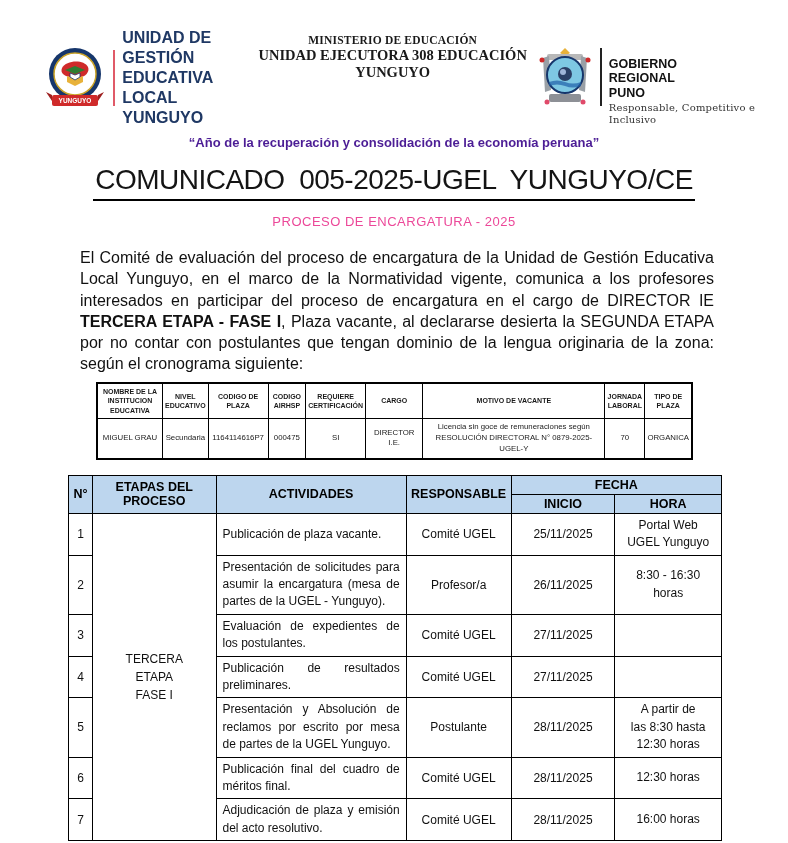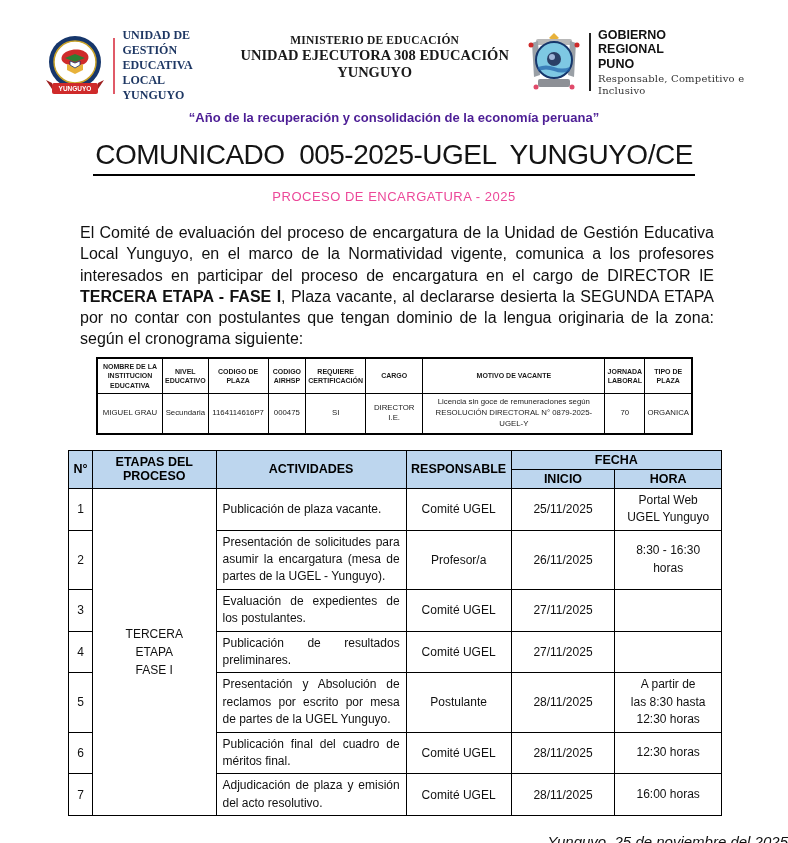--- a/index.html
+++ b/index.html
@@ -14,26 +14,26 @@
   .page { width: 788px; height: 843px; padding-top: 28px; }
 
   
   .header-row {
     display: flex; justify-content: space-between; align-items: flex-start;
     padding: 0 26px 0 44px;
   }
   .logo-block { display: flex; align-items: center; gap: 7px; }
   .logo-block .divider { width: 3px; height: 56px; background: #e05a68; }
   .logo-block .divider.dark { width: 2px; height: 58px; background: #222; }
-  .ugel-text { color: #1f3864; font-weight: bold; font-size: 12px; line-height: 1.25; font-family: Liberation Serif, serif; }
+  .ugel-text { color: #1f3864; font-weight: bold; font-size: 16px; line-height: 1.25; }
   .center-head { text-align: center; font-family: "Liberation Serif", serif; padding-top: 6px; }
   .center-head .l1 { font-size: 11.5px; font-weight: bold; letter-spacing: .2px; }
   .center-head .l2 { font-size: 11.5px; font-weight: bold; letter-spacing: .2px; }
   .center-head .l3 { font-size: 14.5px; font-weight: bold; margin-top: 1px; }
-  .gore-text { color: #111; font-weight: bold; font-size: 12.5px; line-height: 1.15; }
+  .gore-text { color: #111; font-weight: bold; font-size: 12.5px; line-height: 1.15; margin-top: 29px; }
   .gore-tagline {
     font-family: "DejaVu Serif", serif; font-weight: normal;
     font-size: 10px; color: #333; margin-top: 2px; letter-spacing: .2px;
   }
 
   
   .motto {
     text-align: center; color: #4c1d95; font-weight: bold; font-size: 13px;
     margin-top: 7px;
   }

